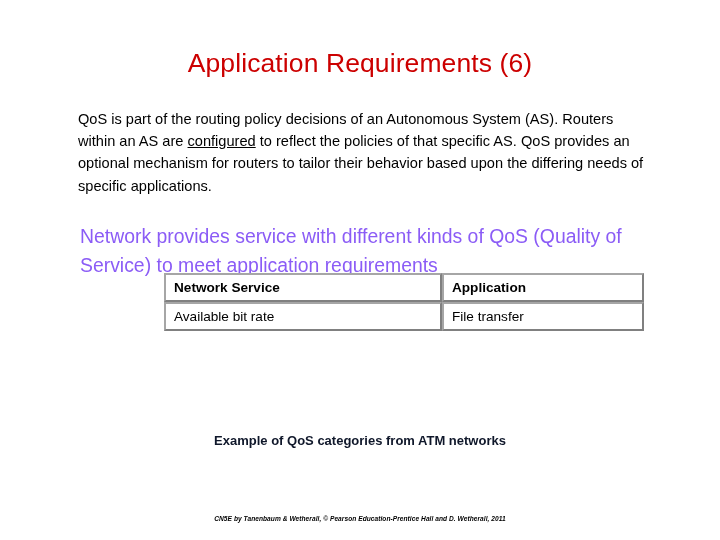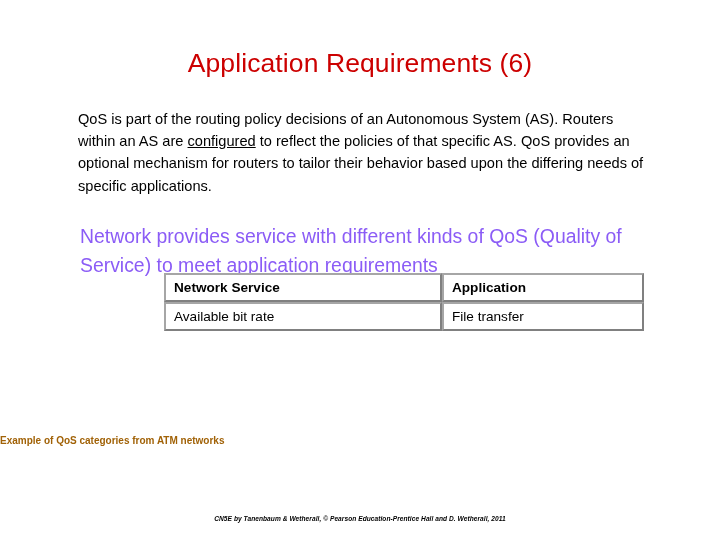--- a/index.html
+++ b/index.html
@@ -102,24 +102,24 @@
   }
   table.qos-table col.c1 { width: 278px; }
   table.qos-table col.c2 { width: 202px; }
 
   
   .caption {
     position: absolute;
     left: 0;
     right: 0;
     top: 431px;
-    text-align: left;
-    font-size: 10px;
+    text-align: center;
+    font-size: 13px;
     line-height: 19px;
-    color: #a16207;
+    color: #0f172a;
     font-weight: bold;
     white-space: nowrap;
   }
 
   
   .footer-credit {
     position: absolute;
     left: 0;
     right: 0;
     top: 514px;

